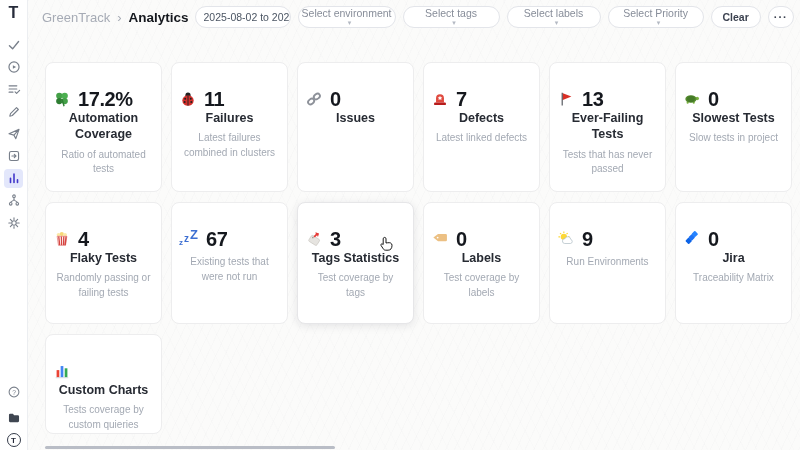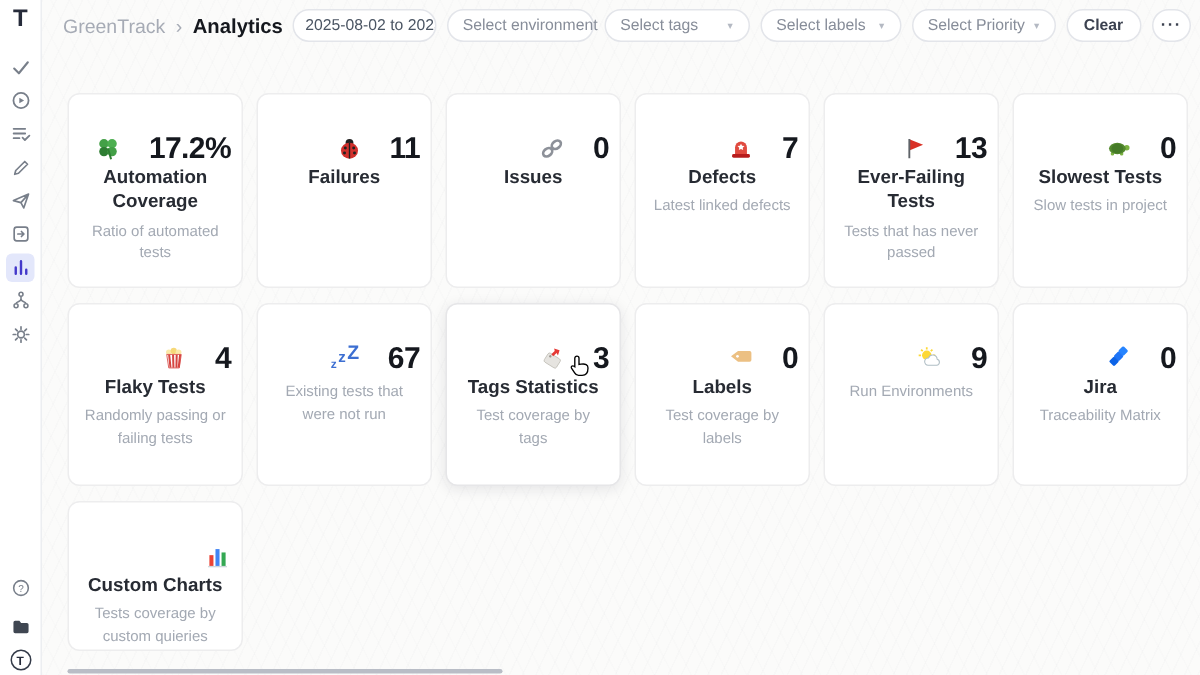--- a/index.html
+++ b/index.html
@@ -44,38 +44,38 @@
   .header { display:flex; align-items:center; height:34px; padding:0 9px 0 14px; gap:6px; }
   .breadcrumb { display:flex; gap:7px; font-size:13px; color:#a6abb5; white-space:nowrap; }
   .breadcrumb .page { color:#15181e; font-weight:700; font-size:13.5px; }
   .filters { margin-left:auto; display:flex; align-items:center; gap:7px; }
   .pill {
     height:22px; background:#fff; border:1px solid #e3e5ea; border-radius:13px;
     display:flex; align-items:center; padding:0 10px; font-size:10.5px;
     color:#878d99; white-space:nowrap; cursor:pointer;
   }
   .pill.date { color:#4b5563; width:96px; padding:0 8px; overflow:hidden; }
-  .pill.select { justify-content:space-between; }
+  .pill.select { justify-content:space-between;flex-direction:column; }
   .w-env { width:98px; } .w-tags { width:97px; } .w-labels { width:94px; } .w-pri { width:96px;text-align:right; }
   .caret { font-size:7px; color:#b4b9c3; margin-left:6px; }
   .pill.clear { font-weight:700; color:#3c4250; padding:0 11px; }
   .pill.more { width:26px; justify-content:center; padding:0; font-weight:700; color:#3c4250; letter-spacing:1px; font-size:11px; }
 
   
   .cards {
     position:absolute; left:17px; right:8px; top:62px;
     display:grid; grid-template-columns:repeat(6, 1fr);
     grid-template-rows:130px 122px 100px; gap:10px 9px;
   }
   .card {
     background:#fff; border:1px solid #ededee; border-radius:8px;
     text-align:center; padding:25px 7px 8px; cursor:pointer; position:relative;
   }
   .card.hovered { box-shadow:0 2px 9px rgba(25,30,45,0.10); border-color:#e6e6e8; }
-  .card .head { display:flex; align-items:center; justify-content:flex-end; gap:18px; height:22px; }
+  .card .head { display:flex; align-items:center; justify-content:flex-start; gap:7px; height:22px; }
   .cicon { width:18px; height:18px; display:inline-flex; align-items:center; justify-content:center; flex:0 0 auto; }
   .card .value { font-size:20px; font-weight:700; color:#15181e; letter-spacing:-0.4px; line-height:1; }
   .card .title { font-size:12.5px; font-weight:700; color:#272b33; line-height:1.3; }
   .card .subtitle { margin-top:5px; font-size:10px; color:#a3a9b3; line-height:1.45; padding:0 2px; }
 
   
   .zzz { color:#3d6fd2; font-weight:bold; font-style:normal; line-height:1; position:relative; width:20px; }
   .zzz i { font-style:normal; position:absolute; }
   .zzz .z1 { font-size:8px;  left:0;  top:9px; }
   .zzz .z2 { font-size:10px; left:5px; top:4px; }
@@ -223,20 +223,21 @@
               <path d="M10 5.8 V17.4" stroke="#212121" stroke-width="1" fill="none"></path>
               <circle cx="6.9" cy="9.6" r="1.1" fill="#212121"></circle>
               <circle cx="13.1" cy="9.6" r="1.1" fill="#212121"></circle>
               <circle cx="6.3" cy="13.4" r="1.1" fill="#212121"></circle>
               <circle cx="13.7" cy="13.4" r="1.1" fill="#212121"></circle>
             </svg>
         </span>
         <span class="value">11</span>
       </div>
       <div class="title">Failures</div>
+      <div class="subtitle">Latest failures combined in clusters</div>
     </div>
 
     <div class="card">
       <div class="head">
         <span class="cicon">
           <svg width="18" height="18" viewBox="0 0 20 20" fill="none" stroke="#8d9199" stroke-width="2">
               <ellipse cx="6.8" cy="12.8" rx="3.7" ry="2.7" transform="rotate(-38 6.8 12.8)"></ellipse>
               <ellipse cx="13.2" cy="7.2" rx="3.7" ry="2.7" transform="rotate(-38 13.2 7.2)"></ellipse>
             </svg>
         </span>

